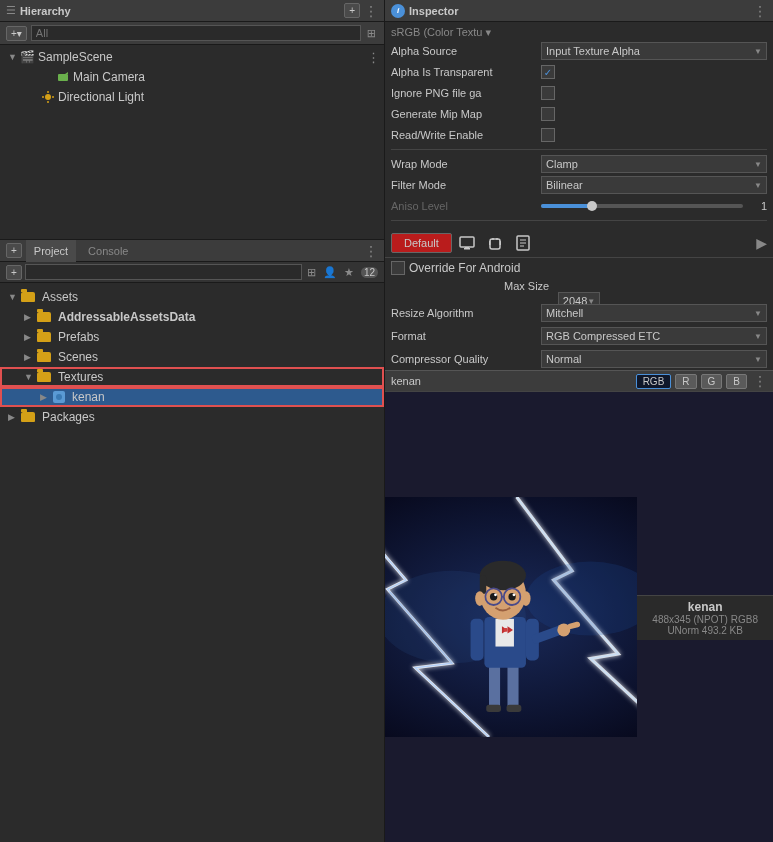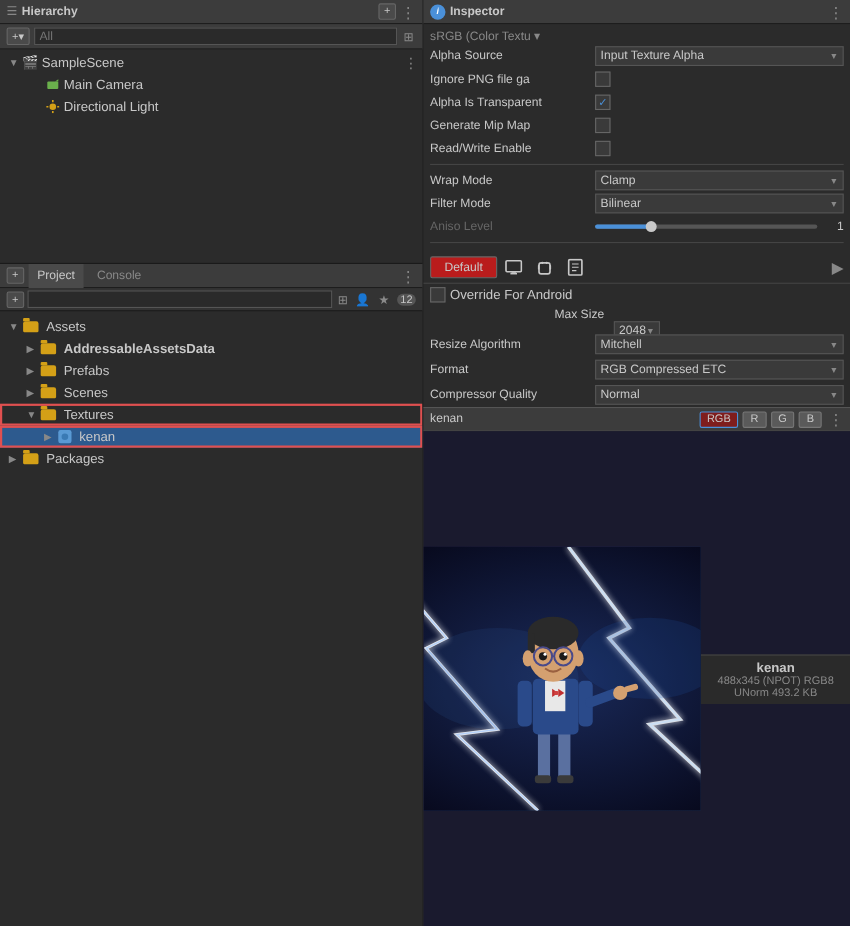--- a/index.html
+++ b/index.html
@@ -367,21 +367,21 @@
     .channel-btn {
       background: #5a5a5a;
       border: 1px solid #777;
       color: #c8c8c8;
       font-size: 10px;
       padding: 1px 6px;
       cursor: pointer;
       border-radius: 2px;
     }
     .channel-btn.active {
-      background: #7f1d1d;
+      background: #0f172a;
       border-color: #4a90d9;
     }
 
     
     .image-preview {
       flex: 1;
       background: #1a1a2e;
       position: relative;
       display: flex;
       align-items: center;
@@ -467,21 +467,21 @@
       <div class="tree-item">
         <span class="tree-arrow">▼</span>
         <span class="tree-icon">
           <span style="font-size:12px;">🎬</span>
         </span>
         <span>SampleScene</span>
         <div class="spacer"></div>
         <span class="panel-kebab" style="font-size:13px; margin-right:4px;">⋮</span>
       </div>
 
-      <div class="tree-item" style="padding-left: 28px;">
+      <div class="tree-item" style="padding-left: 28px; margin-left: 15px;">
         <span class="tree-arrow"> </span>
         <span class="tree-icon">
           <svg width="12" height="12" viewBox="0 0 12 12">
               <rect x="1" y="3" width="10" height="7" rx="1" fill="#6ab04c"></rect>
               <polygon points="8,3 11,1 11,3" fill="#6ab04c"></polygon>
             </svg>
         </span>
         <span>Main Camera</span>
       </div>
 
@@ -586,30 +586,30 @@
       <span class="inspector-label">Alpha Source</span>
       <div class="inspector-value">
         <div class="dropdown-field">
           <span>Input Texture Alpha</span>
           <span class="dropdown-arrow">▼</span>
         </div>
       </div>
     </div>
 
     <div class="inspector-row">
+      <span class="inspector-label">Alpha Is Transparent</span>
+      <div class="inspector-value">
+        <div class="checkbox-field checked"></div>
+      </div>
+    </div>
+
+    <div class="inspector-row">
       <span class="inspector-label">Ignore PNG file ga</span>
       <div class="inspector-value">
         <div class="checkbox-field"></div>
-      </div>
-    </div>
-
-    <div class="inspector-row">
-      <span class="inspector-label">Alpha Is Transparent</span>
-      <div class="inspector-value">
-        <div class="checkbox-field checked"></div>
       </div>
     </div>
 
     <div class="inspector-row">
       <span class="inspector-label">Generate Mip Map</span>
       <div class="inspector-value">
         <div class="checkbox-field"></div>
       </div>
     </div>
 

